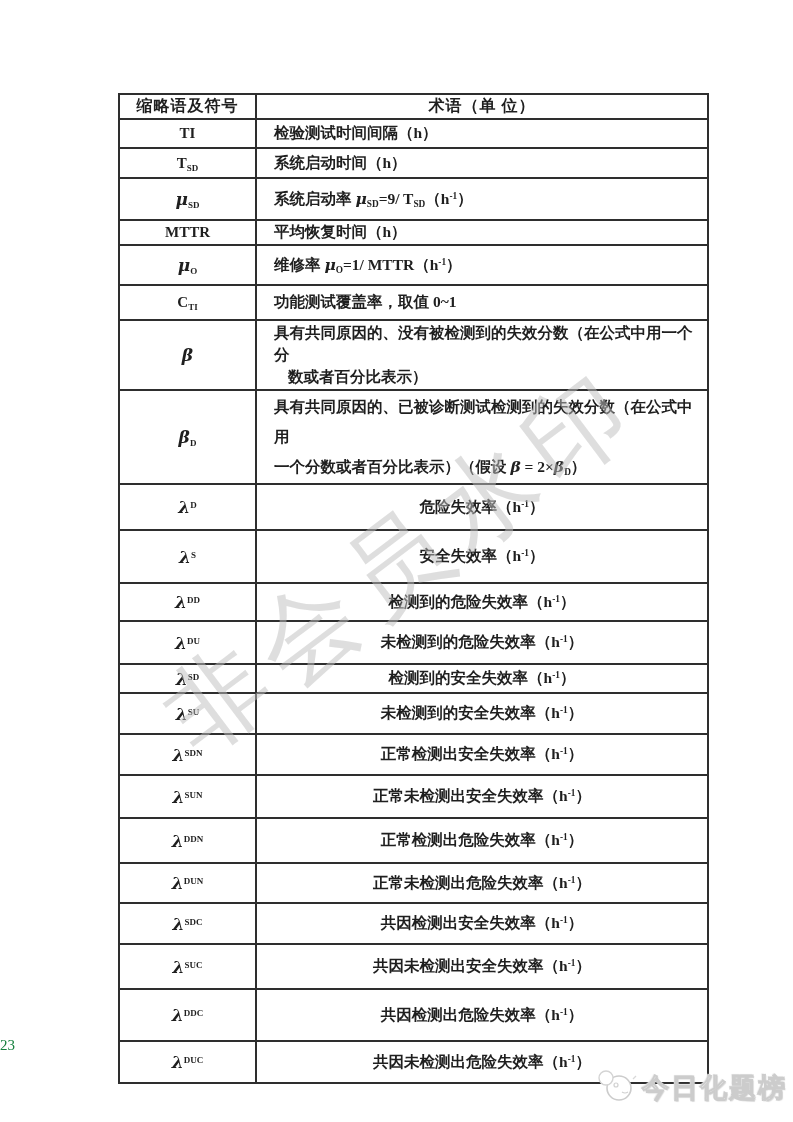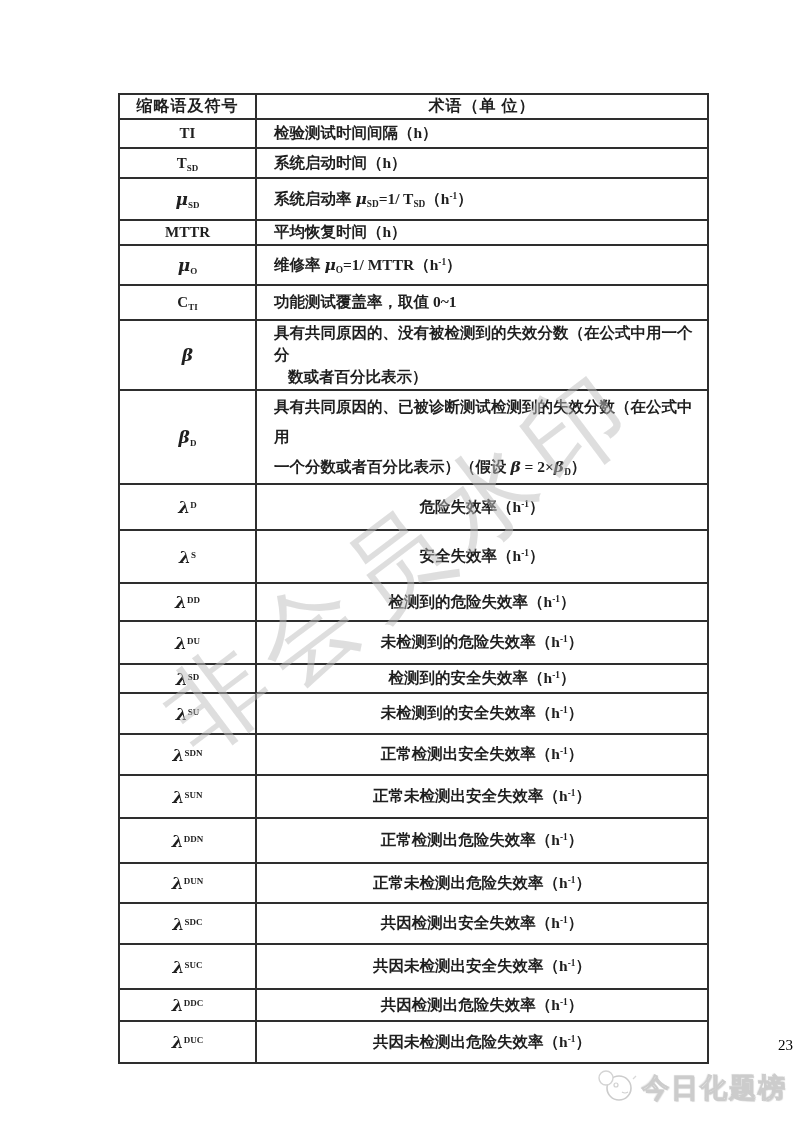--- a/index.html
+++ b/index.html
@@ -43,21 +43,21 @@
     transform:translate(-50%,-50%) rotate(-37deg);
     font-family:"Liberation Sans","DejaVu Sans",sans-serif;
     font-size:100px;letter-spacing:12px;white-space:nowrap;
     color:#bfbfbf;opacity:0.5;
     z-index:5;pointer-events:none;
   }
 
   
   .page-number{
     position:absolute;top:1037px;left:0;width:793px;
-    text-align:right;font-size:15px;color:#000000;
+    text-align:left;font-size:15px;color:#15803d;
   }
   .logo{
     position:absolute;top:1066px;right:6px;
     display:flex;align-items:flex-end;gap:5px;
   }
   .logo-text{
     font-family:"Liberation Sans","DejaVu Sans",sans-serif;
     font-size:27px;font-weight:bold;letter-spacing:2px;
     color:#ffffff;
     -webkit-text-stroke:1px #cccccc;
@@ -86,21 +86,21 @@
         <tr style="height: 29px;">
           <td class="sym"><span>TI</span></td>
           <td class="term"><span>检验测试时间间隔（h）</span></td>
         </tr>
         <tr style="height: 30px;">
           <td class="sym"><span>T</span><sub>SD</sub></td>
           <td class="term"><span>系统启动时间（h）</span></td>
         </tr>
         <tr style="height: 42px;">
           <td class="sym"><span class="it">μ</span><sub>SD</sub></td>
-          <td class="term"><span>系统启动率 </span><span class="it">μ</span><sub>SD</sub><span>=1/ T</span><sub>SD</sub><span>（h</span><sup>-1</sup><span>）</span></td>
+          <td class="term"><span>系统启动率 </span><span class="it">μ</span><sub>SD</sub><span>=9/ T</span><sub>SD</sub><span>（h</span><sup>-1</sup><span>）</span></td>
         </tr>
         <tr style="height: 24px;">
           <td class="sym"><span>MTTR</span></td>
           <td class="term"><span>平均恢复时间（h）</span></td>
         </tr>
         <tr style="height: 40px;">
           <td class="sym"><span class="it">μ</span><sub>O</sub></td>
           <td class="term"><span>维修率 </span><span class="it">μ</span><sub>O</sub><span>=1/ MTTR（h</span><sup>-1</sup><span>）</span></td>
         </tr>
         <tr style="height: 35px;">
@@ -156,21 +156,21 @@
           <td class="term center"><span>正常未检测出危险失效率（h</span><sup>-1</sup><span>）</span></td>
         </tr>
         <tr style="height: 41px;">
           <td class="sym"><span class="it">λ</span><sup>SDC</sup></td>
           <td class="term center"><span>共因检测出安全失效率（h</span><sup>-1</sup><span>）</span></td>
         </tr>
         <tr style="height: 45px; margin-top: 36px;">
           <td class="sym"><span class="it">λ</span><sup>SUC</sup></td>
           <td class="term center"><span>共因未检测出安全失效率（h</span><sup>-1</sup><span>）</span></td>
         </tr>
-        <tr style="height: 32px; border-radius: 15px;">
+        <tr style="height: 52px; border-radius: 15px;">
           <td class="sym"><span class="it">λ</span><sup>DDC</sup></td>
           <td class="term center"><span>共因检测出危险失效率（h</span><sup>-1</sup><span>）</span></td>
         </tr>
         <tr style="height: 42px;">
           <td class="sym"><span class="it">λ</span><sup>DUC</sup></td>
           <td class="term center"><span>共因未检测出危险失效率（h</span><sup>-1</sup><span>）</span></td>
         </tr>
       </tbody>
   </table>
 

